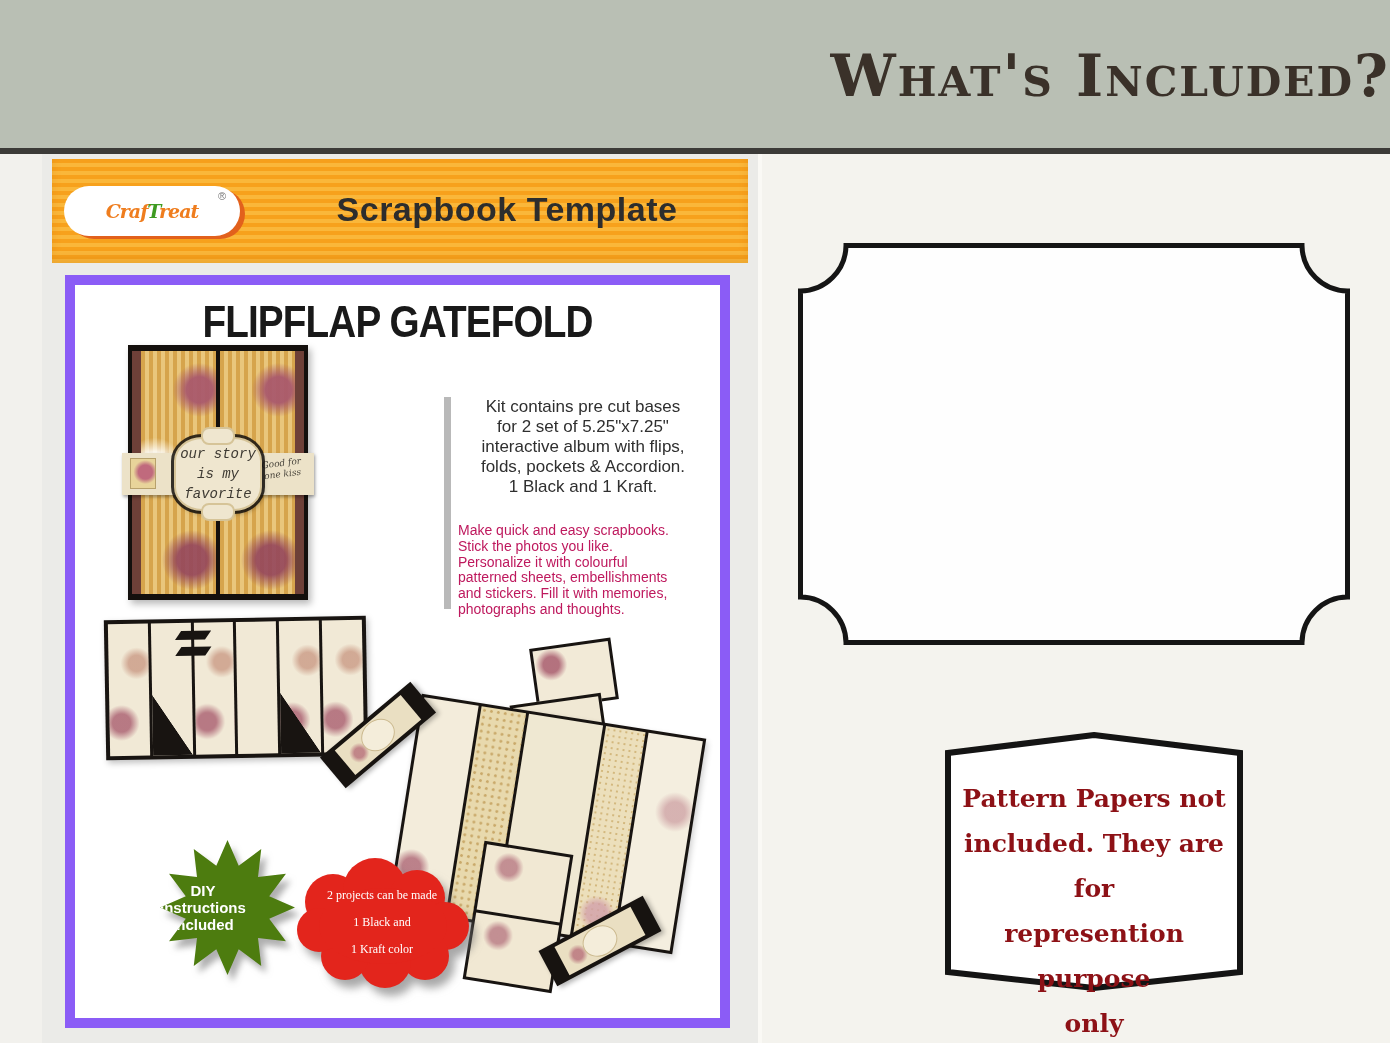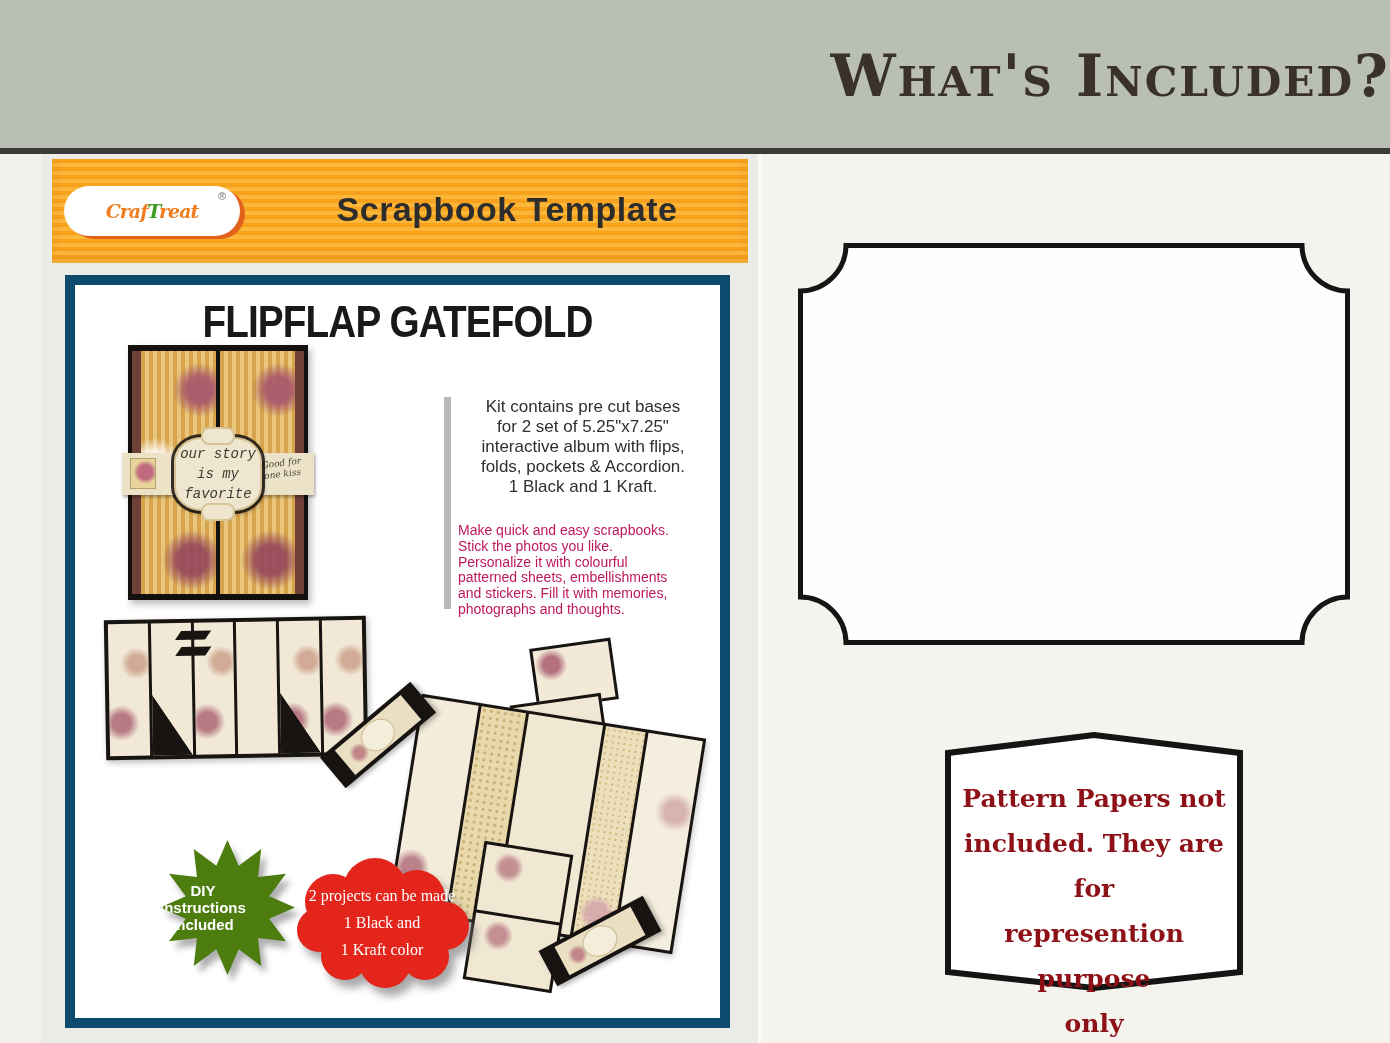--- a/index.html
+++ b/index.html
@@ -45,21 +45,21 @@
   .logo-text .green { color:#3e9b21; }
   .logo-reg { position:absolute; right:14px; top:4px; font-size:11px; color:#777; font-style:normal; }
   .banner-title {
     position:absolute; left:230px; top:31px; width:450px; text-align:center;
     font-size:34px; font-weight:bold; color:#2d2d2d; letter-spacing:0.5px;
   }
 
   
   .photo-frame {
     position:absolute; left:65px; top:275px; width:665px; height:753px;
-    border:10px solid #0c4a6e; background:#ffffff;
+    border:10px solid #8b5cf6; background:#ffffff;
   }
   .ff-title {
     position:absolute; left:0; top:12px; width:100%; text-align:center;
     font-size:44px; font-weight:bold; letter-spacing:-1px; color:#191919;
     transform:scaleX(.88);
   }
 
   
   .closed-album {
     position:absolute; left:53px; top:60px; width:180px; height:255px;
@@ -192,21 +192,21 @@
     display:flex; align-items:center; justify-content:flex-start; text-align:center;
   }
   .starburst .txt { color:#fff; font-weight:bold; font-size:15px; line-height:17px; }
 
   
   .cloud-wrap { position:absolute; left:218px; top:567px; width:178px; height:140px;
     filter:drop-shadow(6px 8px 4px rgba(110,110,110,.6)); }
   .cloud-wrap svg { position:absolute; left:0; top:0; }
   .cloud-txt {
     position:absolute; left:0; top:30px; width:100%; text-align:center;
-    font-family:"Liberation Serif", serif; font-size:16px; line-height:27px; color:#ffffff;
+    font-family:"Liberation Serif", serif; font-size:12px; line-height:27px; color:#ffffff;
   }
 
   
   .included-box { position:absolute; left:798px; top:243px; width:552px; height:402px; }
   .included-box svg { position:absolute; left:0; top:0; }
   .included-list { position:absolute; left:68px; top:64px; list-style:none; }
   .included-list li {
     height:69px; display:flex; align-items:center;
     font-size:29px; font-weight:bold; letter-spacing:.5px; color:#393435;
   }

